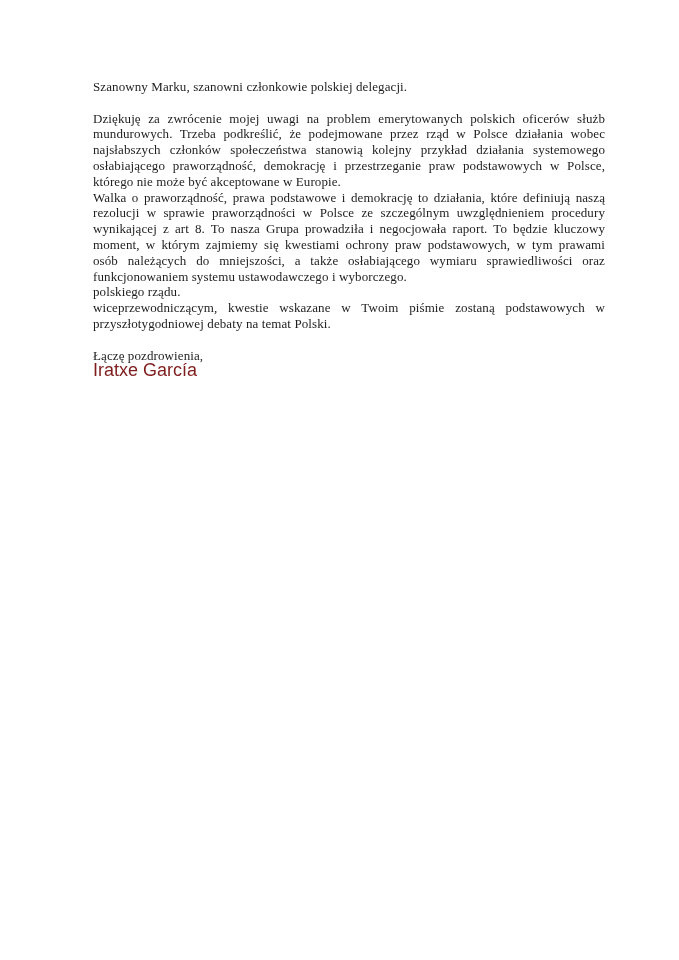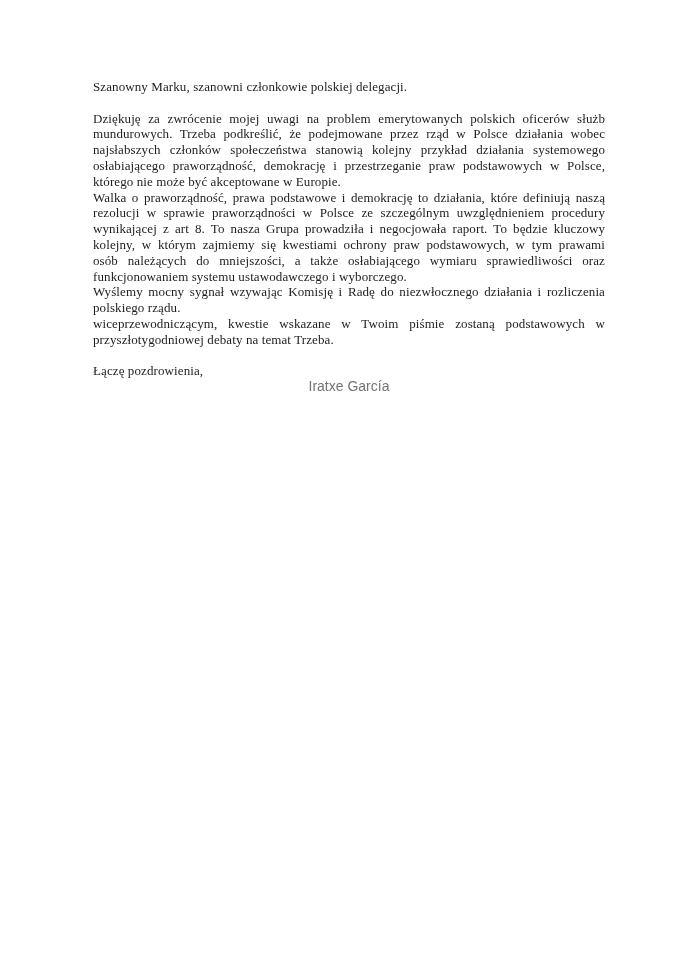--- a/index.html
+++ b/index.html
@@ -36,24 +36,23 @@
   .ln.j {
     white-space: normal;
     text-align: justify;
     text-align-last: justify;
   }
   .spacer {
     height: 15.8px;
   }
   .signature {
     font-family: "Liberation Sans", "DejaVu Sans", sans-serif;
-    font-size: 14px;
-    color: #737373;
+    font-size: 18px;
+    color: #7f1d1d;
     letter-spacing: 0;
-    text-align: center;
   }
 </style>
 </head>
 <body>
 
 <div class="page">
   <div class="content">
 
     <div class="ln">Szanowny Marku, szanowni członkowie polskiej delegacji.</div>
 
@@ -61,27 +60,26 @@
 
     <div>
       <div class="ln j">Dziękuję za zwrócenie mojej uwagi na problem emerytowanych polskich oficerów służb</div>
       <div class="ln j">mundurowych. Trzeba podkreślić, że podejmowane przez rząd w Polsce działania wobec</div>
       <div class="ln j">najsłabszych członków społeczeństwa stanowią kolejny przykład działania systemowego</div>
       <div class="ln j">osłabiającego praworządność, demokrację i przestrzeganie praw podstawowych w Polsce,</div>
       <div class="ln">którego nie może być akceptowane w Europie.</div>
       <div class="ln j">Walka o praworządność, prawa podstawowe i demokrację to działania, które definiują naszą</div>
       <div class="ln j">rezolucji w sprawie praworządności w Polsce ze szczególnym uwzględnieniem procedury</div>
       <div class="ln j">wynikającej z art 8. To nasza Grupa prowadziła i negocjowała raport. To będzie kluczowy</div>
-      <div class="ln j">kolejny, w którym zajmiemy się kwestiami ochrony praw podstawowych, w tym prawami</div>
+      <div class="ln j">moment, w którym zajmiemy się kwestiami ochrony praw podstawowych, w tym prawami</div>
       <div class="ln j">osób należących do mniejszości, a także osłabiającego wymiaru sprawiedliwości oraz</div>
       <div class="ln">funkcjonowaniem systemu ustawodawczego i wyborczego.</div>
-      <div class="ln j">Wyślemy mocny sygnał wzywając Komisję i Radę do niezwłocznego działania i rozliczenia</div>
       <div class="ln">polskiego rządu.</div>
       <div class="ln j">wiceprzewodniczącym, kwestie wskazane w Twoim piśmie zostaną podstawowych w kontekście</div>
-      <div class="ln">przyszłotygodniowej debaty na temat Trzeba.</div>
+      <div class="ln">przyszłotygodniowej debaty na temat Polski.</div>
     </div>
 
     <div class="spacer"></div>
 
     <div class="ln">Łączę pozdrowienia,</div>
     <div class="ln signature">Iratxe García</div>
 
   </div>
 </div>
 

